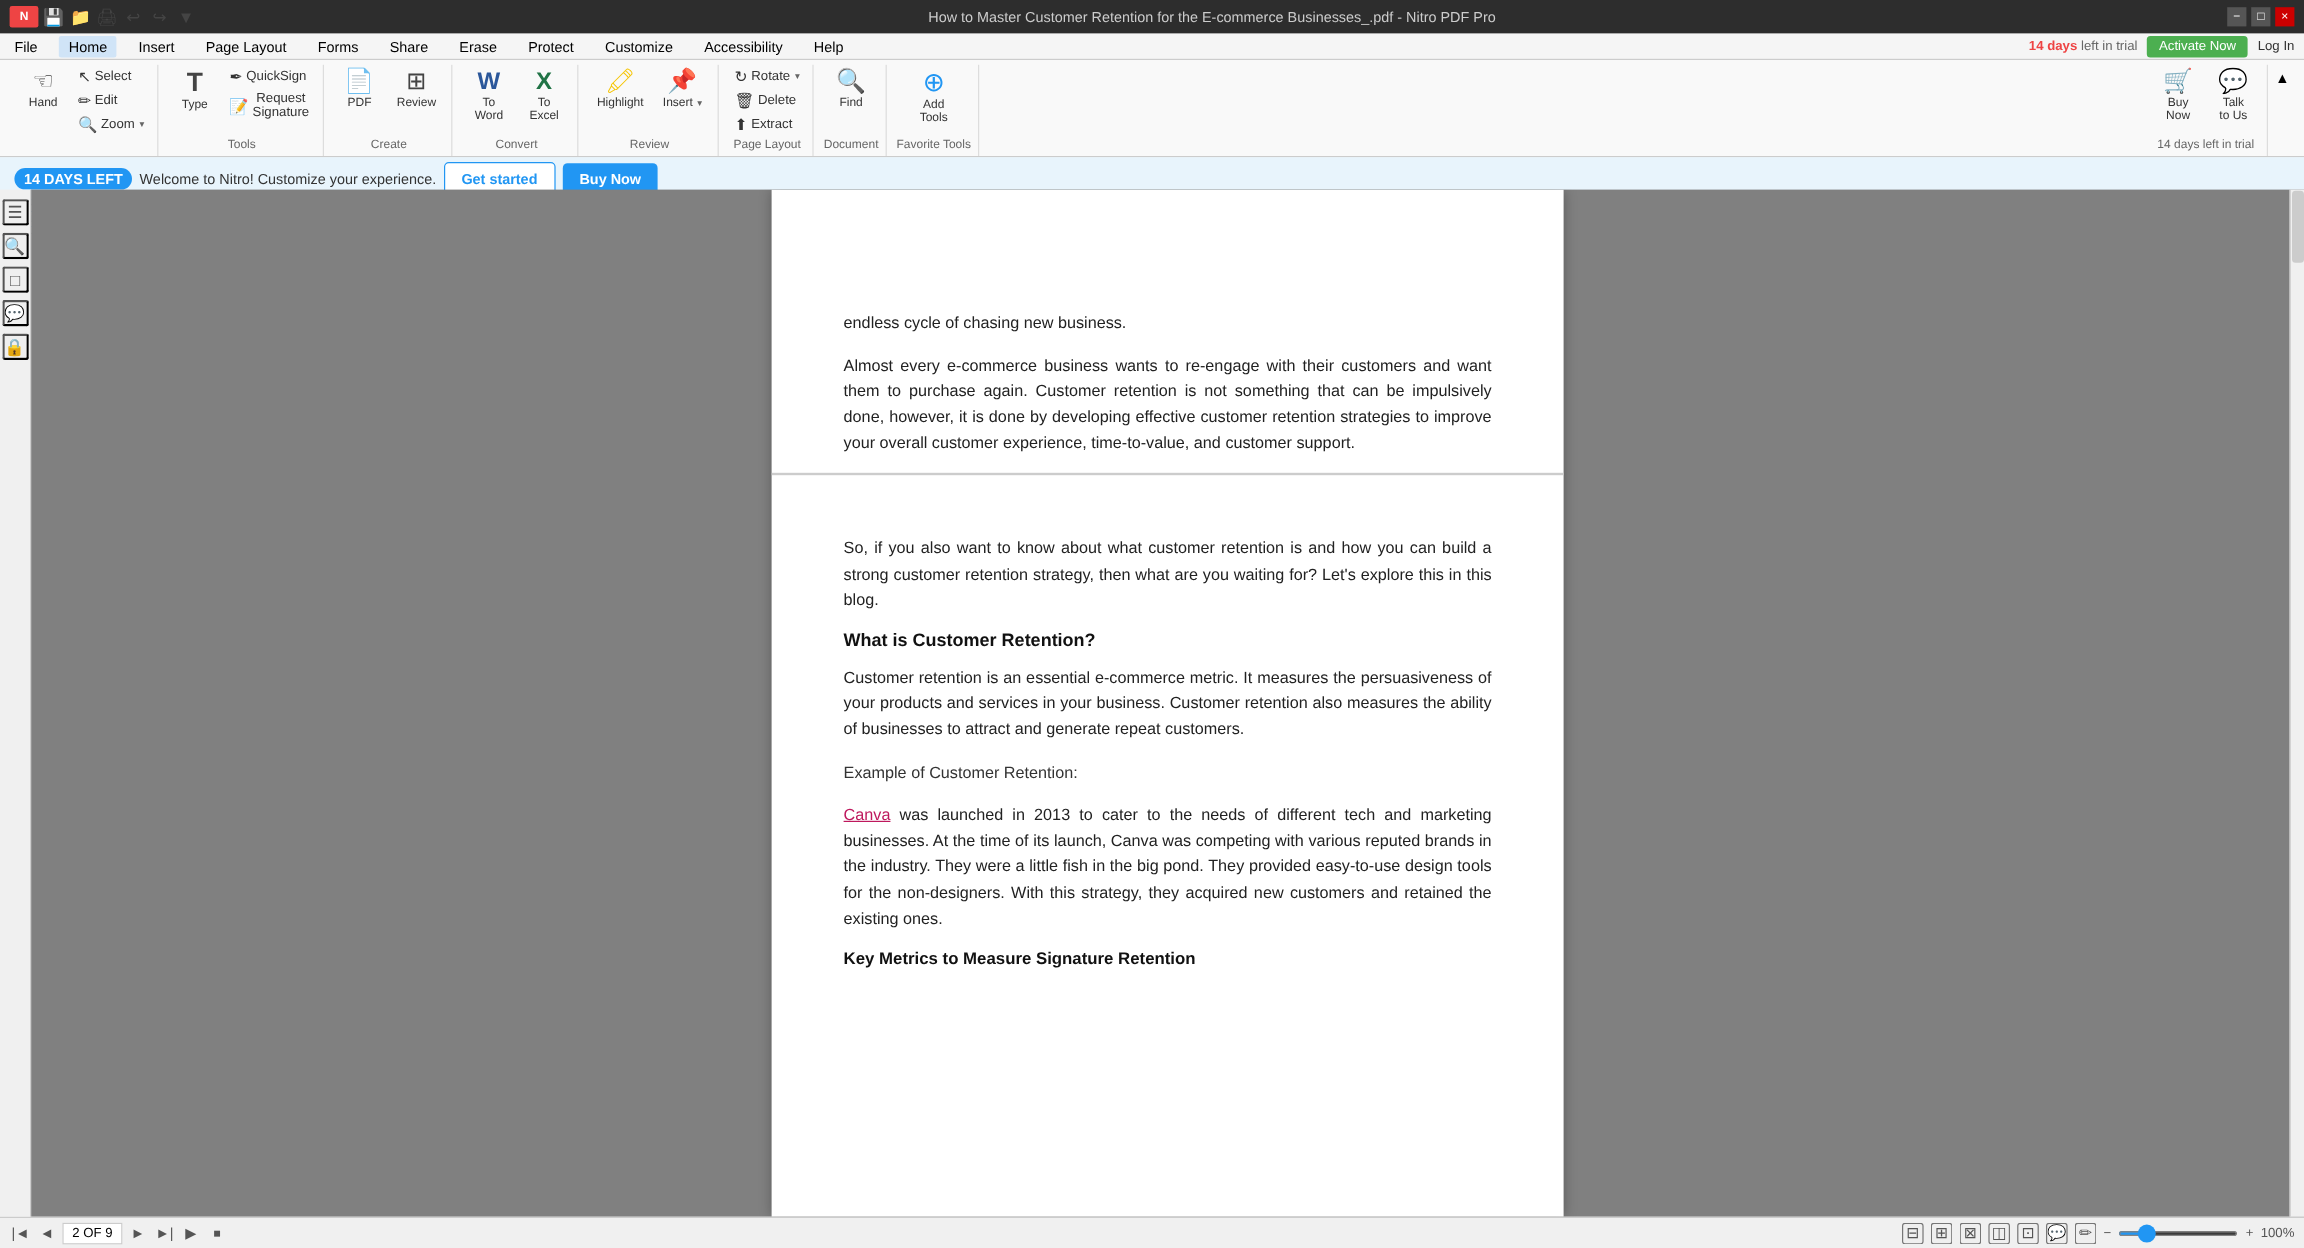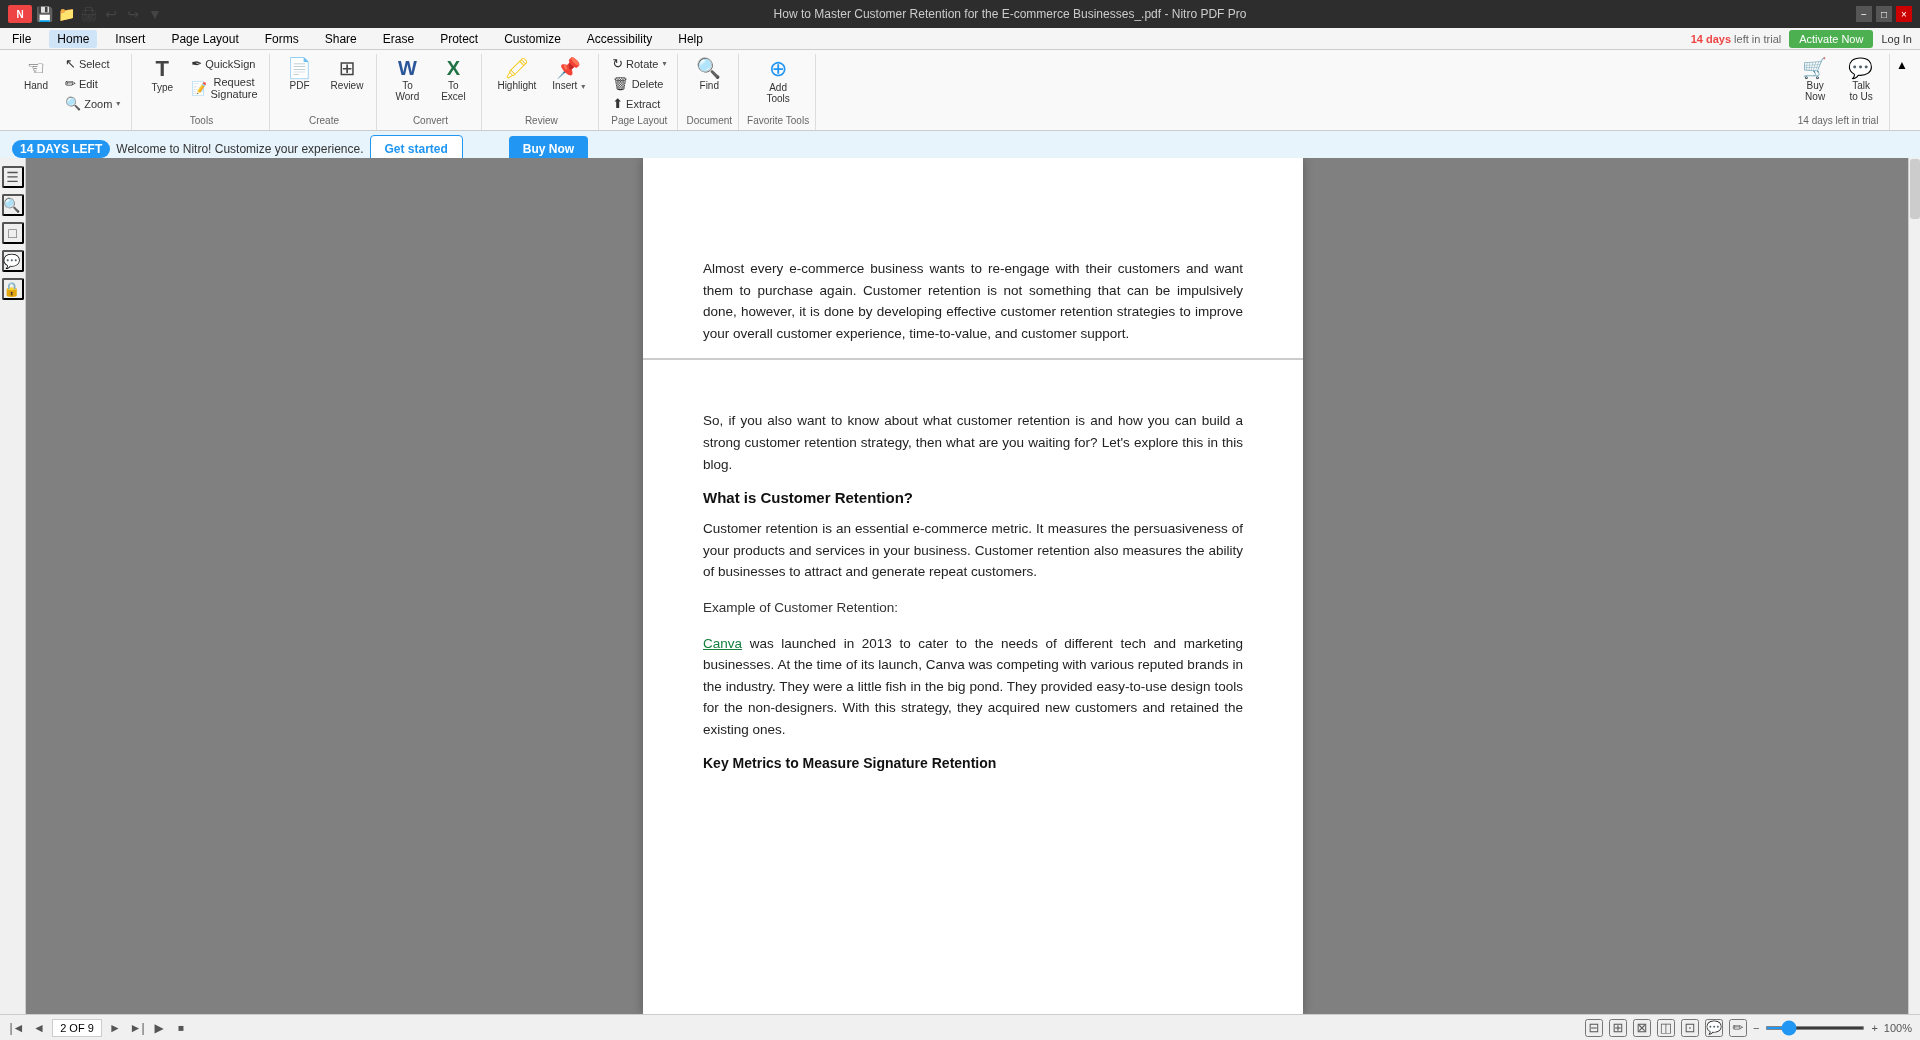--- a/index.html
+++ b/index.html
@@ -127,21 +127,21 @@
     #trial-bar .trial-msg { color: #333; }
     .trial-btn {
       padding: 6px 14px;
       border-radius: 4px;
       border: none;
       cursor: pointer;
       font-size: 12px;
       font-weight: 600;
     }
     .trial-btn.get-started { background: #fff; border: 1px solid #2196f3; color: #2196f3; }
-    .trial-btn.buy-now { background: #2196f3; color: #fff; margin-left: 40px; }
+    .trial-btn.buy-now { background: #2196f3; color: #fff; }
 
     
     #top-right-area {
       position: absolute;
       top: 28px;
       right: 0;
       height: 22px;
       display: flex;
       align-items: center;
       gap: 8px;
@@ -262,21 +262,21 @@
     }
 
     #pdf-area h3 {
       font-size: 14px;
       font-weight: bold;
       color: #111;
       margin-bottom: 10px;
       margin-top: 4px;
     }
 
-    .pdf-link { color: #15803d; text-decoration: underline; cursor: pointer; }
+    .pdf-link { color: #be185d; text-decoration: underline; cursor: pointer; }
 
     .page-separator {
       height: 2px;
       background: #ccc;
       margin: 10px -60px;
     }
 
     
     #status-bar {
       position: absolute;
@@ -629,20 +629,21 @@
   <button class="side-btn" title="Search">🔍</button>
   <button class="side-btn" title="Bookmarks">□</button>
   <button class="side-btn" title="Comments">💬</button>
   <button class="side-btn" title="Security">🔒</button>
 </div>
 
 <div id="main-content">
   <div id="pdf-area">
 
     <div style="height:60px;"></div>
+    <p>endless cycle of chasing new business.</p>
     <p>Almost every e-commerce business wants to re-engage with their customers and want them to purchase again. Customer retention is not something that can be impulsively done, however, it is done by developing effective customer retention strategies to improve your overall customer experience, time-to-value, and customer support.</p>
 
     <div class="page-separator"></div>
 
     <div style="height:40px;"></div>
 
     <p>So, if you also want to know about what customer retention is and how you can build a strong customer retention strategy, then what are you waiting for? Let's explore this in this blog.</p>
 
     <h2>What is Customer Retention?</h2>
 

